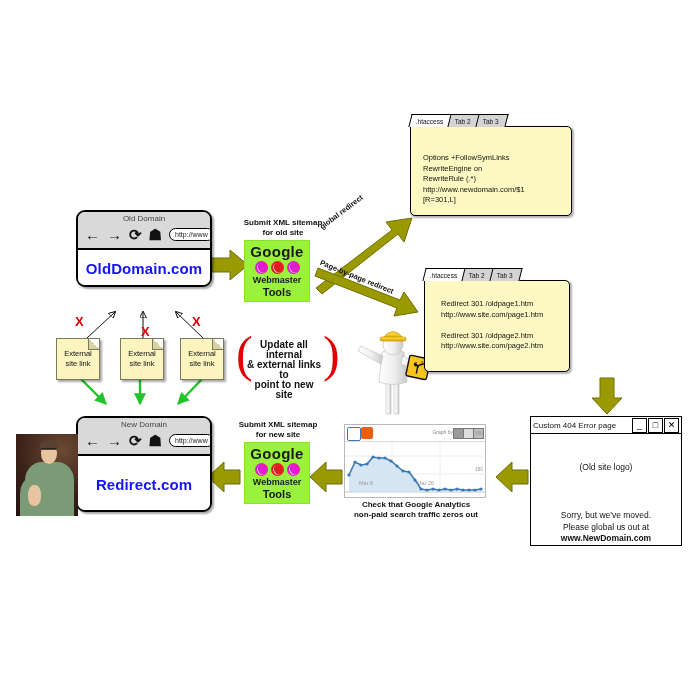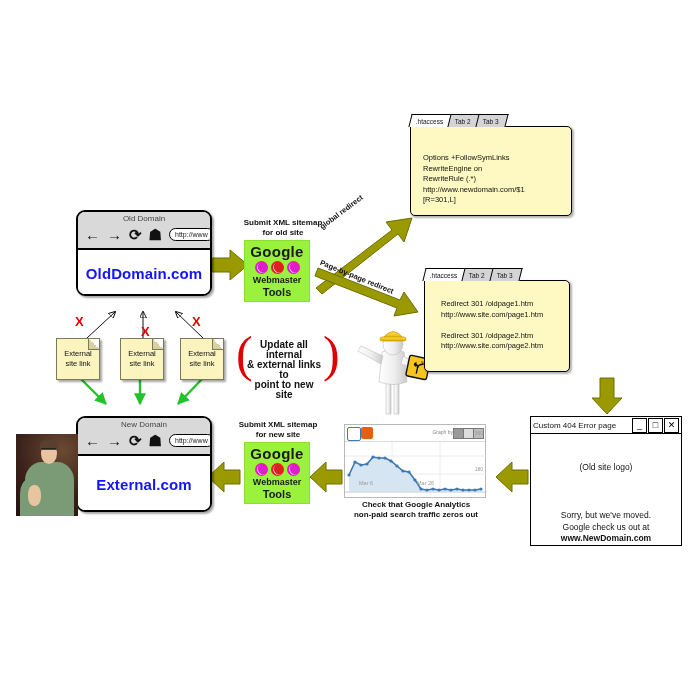--- a/index.html
+++ b/index.html
@@ -219,21 +219,21 @@
     </g>
   </svg>
 
   <div class="abs" style="left:318px;top:224px;transform:rotate(-37deg);transform-origin:left top;font-size:7.5px;font-weight:bold;color:#111;white-space:nowrap;">
     <span>global redirect</span>
   </div>
   <div class="abs" style="left:322px;top:258px;transform:rotate(22deg);transform-origin:left top;font-size:7.5px;font-weight:bold;color:#111;white-space:nowrap;">
     <span>Page-by-page redirect</span>
   </div>
 
-  <div class="browser" style="left:76px;top:210px;width:136px;height:86px;">
+  <div class="browser" style="left:76px;top:210px;width:136px;height:77px;">
     <div class="chrome">
       <div class="wtitle">Old Domain</div>
       <div class="navrow">
         <span class="navicon">←</span>
         <span class="navicon">→</span>
         <span class="navicon">⟳</span>
         <span class="navicon">☗</span>
         <span class="urlbox">http://www</span>
       </div>
     </div>
@@ -365,21 +365,21 @@
       <div class="wtitle">New Domain</div>
       <div class="navrow">
         <span class="navicon">←</span>
         <span class="navicon">→</span>
         <span class="navicon">⟳</span>
         <span class="navicon">☗</span>
         <span class="urlbox">http://www</span>
       </div>
     </div>
     <div class="viewport">
-      <span class="domain-label">External.com</span>
+      <span class="domain-label">Redirect.com</span>
     </div>
   </div>
 
   <div class="photo" style="left:16px;top:434px;width:62px;height:82px;">
     <div class="bg"></div>
     <div class="body"></div>
     <div class="arm"></div>
     <div class="head"></div>
     <div class="hair"></div>
     <div class="glasses"></div>
@@ -460,19 +460,19 @@
     <div class="tbar">
       <div class="t">Custom 404 Error page</div>
       <div class="bx">_</div>
       <div class="bx">□</div>
       <div class="bx">✕</div>
     </div>
     <div class="content">
       <div class="logoTxt">(Old site logo)</div>
       <div class="msg">
         <span>Sorry, but we've moved.</span><br>
-        <span>Google check us out at</span><br>
+        <span>Please global us out at</span><br>
         <b>www.NewDomain.com</b>
       </div>
     </div>
   </div>
 
 </div>
 
 </body></html>

